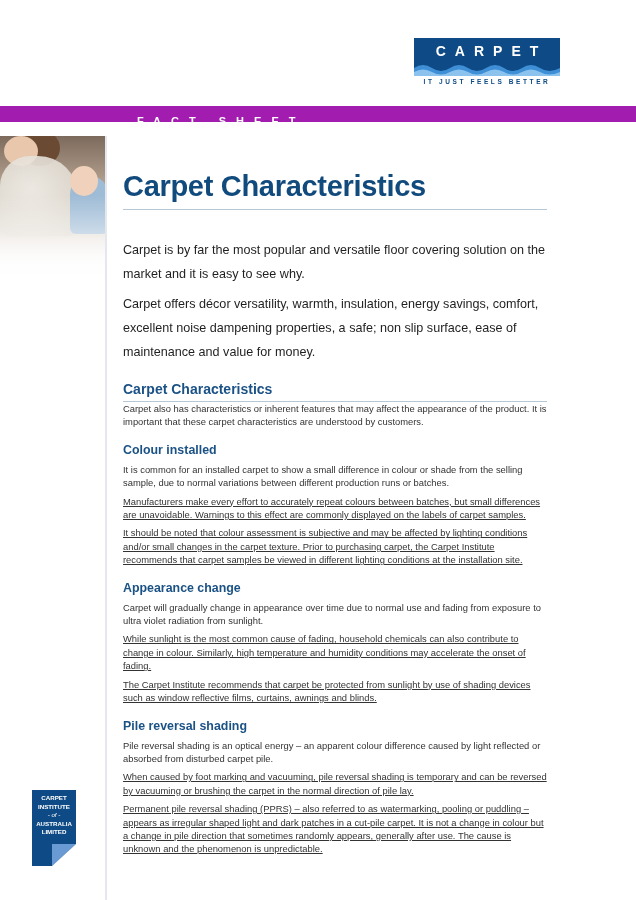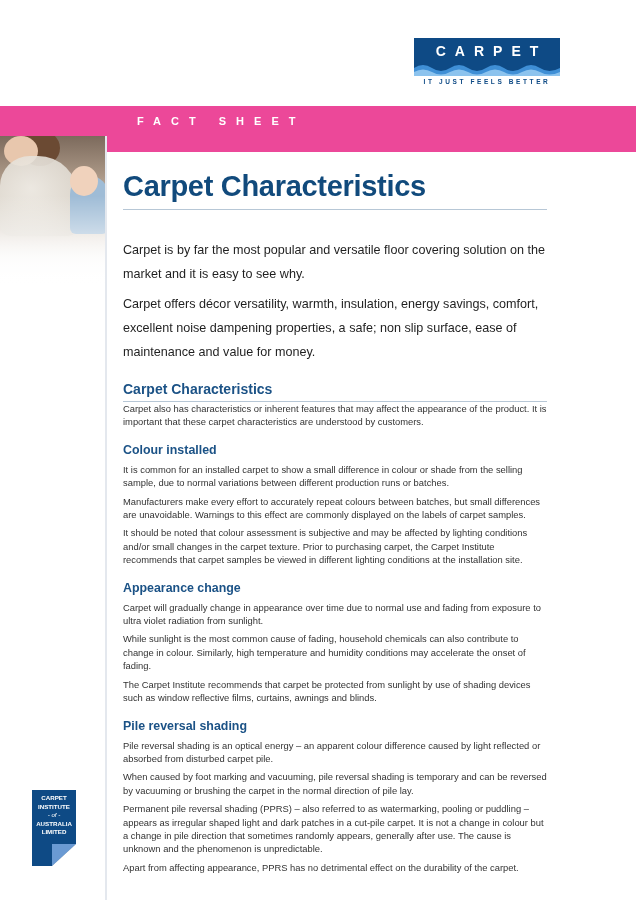--- a/index.html
+++ b/index.html
@@ -5,21 +5,21 @@
     * { box-sizing: border-box; margin: 0; padding: 0; }
     html, body { width: 636px; height: 900px; background: #ffffff; overflow: hidden; }
     body { position: relative; font-family: "Liberation Sans", sans-serif; color: #2b2b2b; }
 
     .logo { position: absolute; left: 414px; top: 38px; width: 146px; height: 50px; }
     .logo-box { position: absolute; left: 0; top: 0; width: 146px; height: 38px; background: #0e4a85; overflow: hidden; }
     .logo-word { position: absolute; left: 0; top: 5px; width: 146px; text-align: center; color: #fff; font-weight: bold; font-size: 14px; letter-spacing: 9px; padding-left: 9px; }
     .logo-waves { position: absolute; left: 0; bottom: 0; width: 146px; height: 14px; }
     .logo-tag { position: absolute; left: 0; top: 40px; width: 146px; text-align: center; color: #0e4a85; font-weight: bold; font-size: 6.5px; letter-spacing: 2.6px; }
 
-    .band { position: absolute; left: 0; top: 106px; width: 636px; height: 46px; background: #ec4899; }
+    .band { position: absolute; left: 0; top: 106px; width: 636px; height: 16px; background: #a21caf; }
     .band-label { position: absolute; left: 137px; top: 9px; color: #fff; font-weight: bold; font-size: 11px; letter-spacing: 10px; }
 
     .photo { position: absolute; left: 0; top: 136px; width: 105px; height: 150px; overflow: hidden;
       background: linear-gradient(180deg, #7c6a5c 0%, #a89584 25%, #d8cdc2 55%, #f3f0ed 80%, #ffffff 100%); }
     .photo .sweater { position: absolute; left: 0; top: 20px; width: 78px; height: 80px; border-radius: 30px 40px 10px 10px; background: radial-gradient(circle at 40% 40%, #f2efe9, #d9d3c9); opacity: .9; }
     .photo .face1 { position: absolute; left: 4px; top: 0; width: 34px; height: 30px; border-radius: 50%; background: #e8c7ad; }
     .photo .hair1 { position: absolute; left: 20px; top: -6px; width: 40px; height: 36px; border-radius: 50%; background: #6b4a33; }
     .photo .child { position: absolute; left: 70px; top: 40px; width: 38px; height: 58px; border-radius: 18px 18px 6px 6px; background: #9fbcd6; }
     .photo .face2 { position: absolute; left: 70px; top: 30px; width: 28px; height: 30px; border-radius: 50%; background: #f0d2bc; }
     .photo .fade { position: absolute; left: 0; top: 0; width: 100%; height: 100%; background: linear-gradient(180deg, rgba(255,255,255,0) 40%, rgba(255,255,255,.85) 85%, #fff 100%); }
@@ -35,21 +35,21 @@
     .title { font-weight: bold; font-size: 29px; color: #114a7c; letter-spacing: -0.3px; line-height: 36px; }
     .title-rule { height: 1px; background: #b7c7d6; margin-top: 5px; }
     .intro { font-size: 12.6px; line-height: 24px; color: #1f1f1f; margin-top: 28px; }
     .intro p + p { margin-top: 6px; }
     .h2 { font-weight: bold; font-size: 14px; color: #1b5286; margin-top: 16px; line-height: 18px; }
     .h2-rule { height: 1px; background: #b7c7d6; margin-top: 3px; }
     .h3 { font-weight: bold; font-size: 12.4px; color: #1b5286; margin-top: 13px; line-height: 16px; }
     .para { font-size: 9.4px; line-height: 13.4px; color: #333; }
     .h2-rule + .para { }
     .h3 + .para { margin-top: 5px; }
-    .para + .para { margin-top: 5px; }
+    .para + .para { margin-top: 5px; text-decoration: underline; }
   </style>
 </head>
 <body>
 
 <div class="logo">
   <div class="logo-box">
     <div class="logo-word">CARPET</div>
     <svg class="logo-waves" viewBox="0 0 146 14" preserveAspectRatio="none">
       <path d="M0 6 Q9 0 18 6 T36 6 T54 6 T72 6 T90 6 T108 6 T126 6 T146 6 L146 14 L0 14 Z" fill="#3f8fd6"></path>
       <path d="M0 10 Q9 5 18 10 T36 10 T54 10 T72 10 T90 10 T108 10 T126 10 T146 10 L146 14 L0 14 Z" fill="#8cc3ee"></path>
@@ -103,14 +103,13 @@
 
   <h3 class="h3">Appearance change</h3>
   <p class="para">Carpet will gradually change in appearance over time due to normal use and fading from exposure to ultra violet radiation from sunlight.</p>
   <p class="para">While sunlight is the most common cause of fading, household chemicals can also contribute to change in colour. Similarly, high temperature and humidity conditions may accelerate the onset of fading.</p>
   <p class="para">The Carpet Institute recommends that carpet be protected from sunlight by use of shading devices such as window reflective films, curtains, awnings and blinds.</p>
 
   <h3 class="h3">Pile reversal shading</h3>
   <p class="para">Pile reversal shading is an optical energy – an apparent colour difference caused by light reflected or absorbed from disturbed carpet pile.</p>
   <p class="para">When caused by foot marking and vacuuming, pile reversal shading is temporary and can be reversed by vacuuming or brushing the carpet in the normal direction of pile lay.</p>
   <p class="para">Permanent pile reversal shading (PPRS) – also referred to as watermarking, pooling or puddling – appears as irregular shaped light and dark patches in a cut-pile carpet. It is not a change in colour but a change in pile direction that sometimes randomly appears, generally after use. The cause is unknown and the phenomenon is unpredictable.</p>
-  <p class="para">Apart from affecting appearance, PPRS has no detrimental effect on the durability of the carpet.</p>
 </div>
 
 </body></html>

